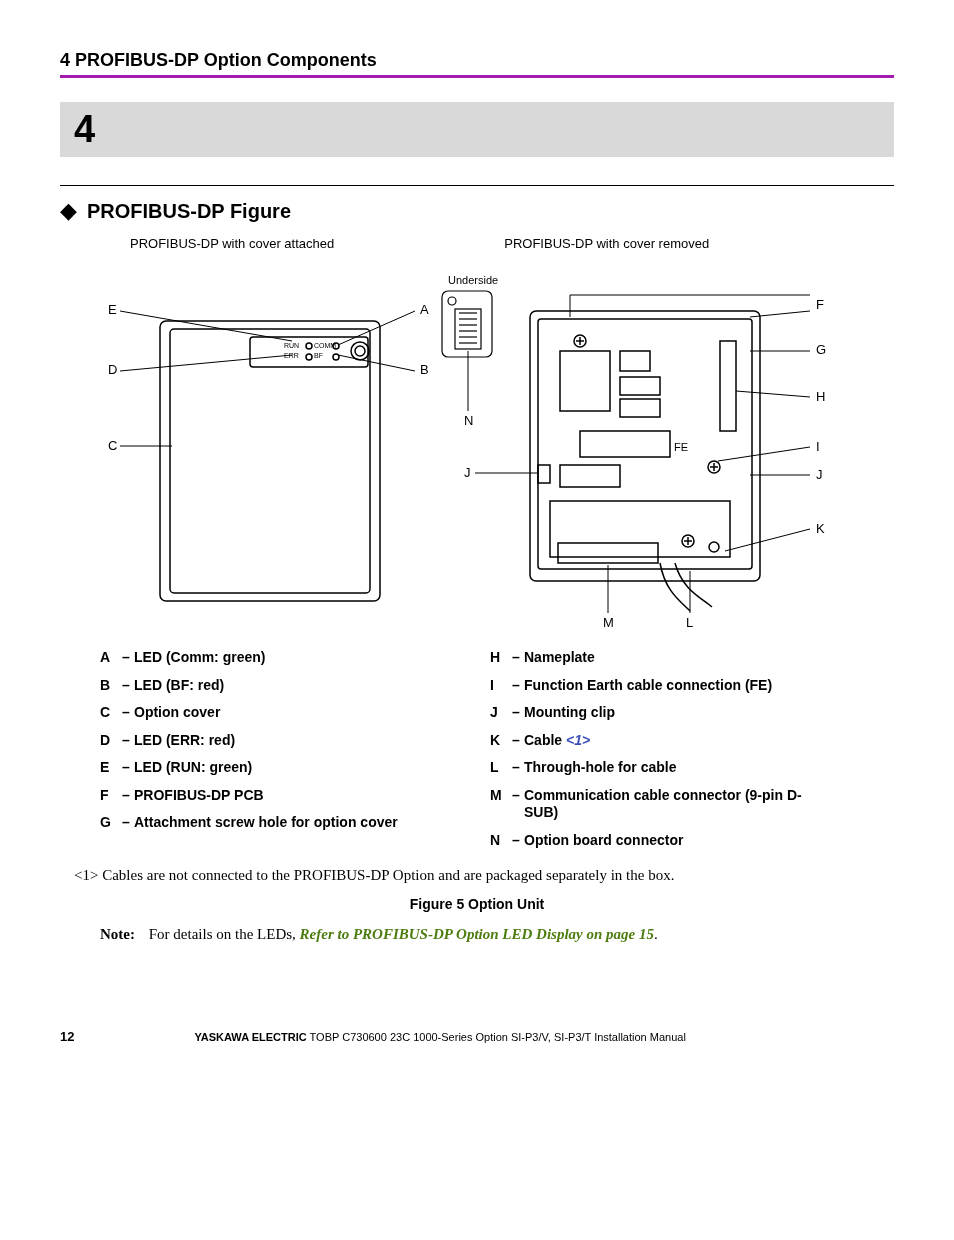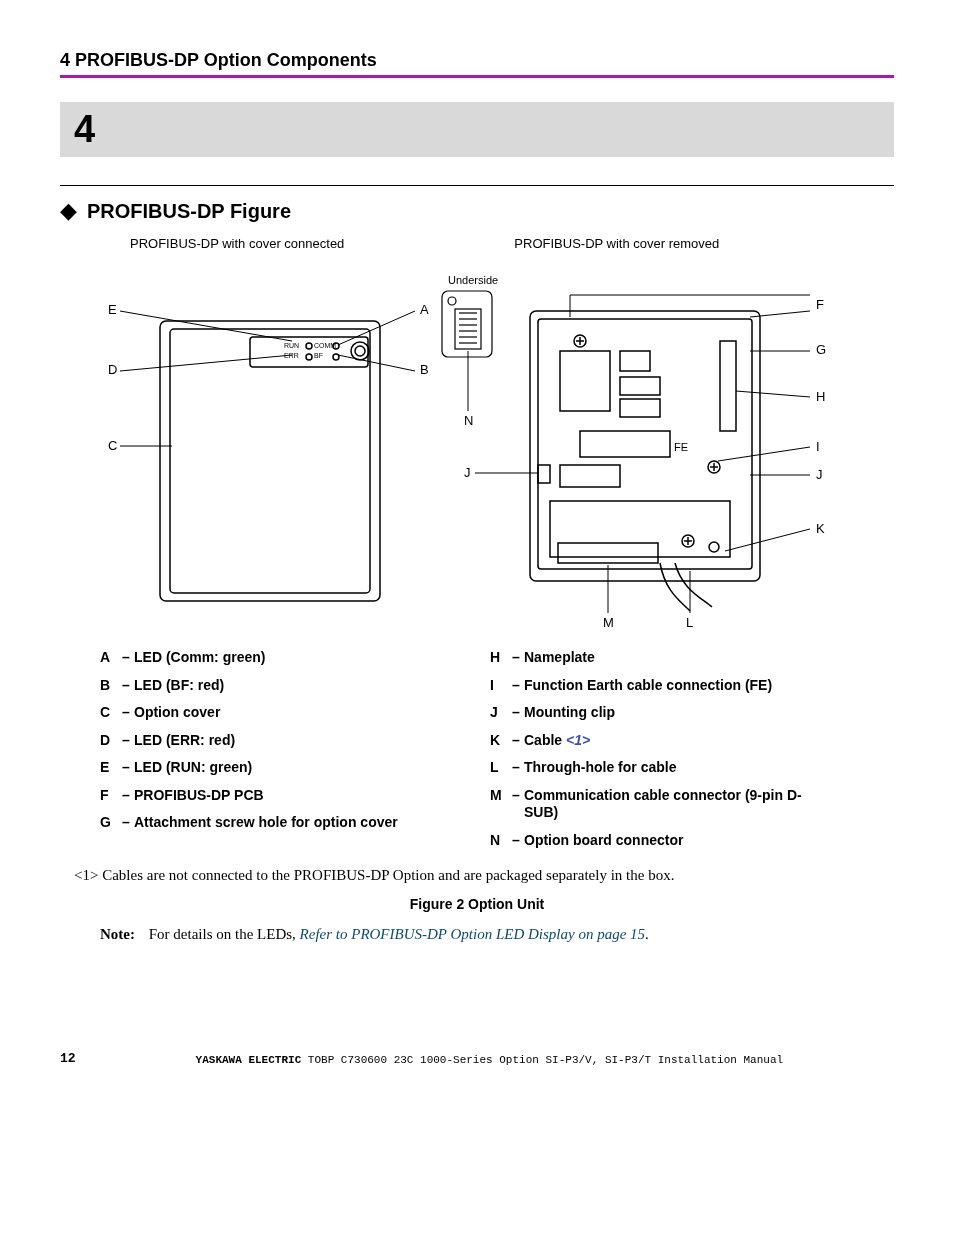--- a/index.html
+++ b/index.html
@@ -96,31 +96,30 @@
     font-size: 14px;
     margin: 10px 0 14px 0;
   }
   .note-line {
     font-family: "Times New Roman", Times, serif;
     font-size: 15px;
     margin-left: 40px;
   }
   .note-label { font-weight: bold; margin-right: 10px;}
   .note-link {
-    color: #0c4a6e;
+    color: #4d7c0f;
     font-style: italic;
-    font-weight: normal;
+    font-weight: bold;
   }
   .footer {
     position: relative;
-    margin-top: 108px;
+    margin-top: 86px;
     font-size: 11px;
     display:flex;
-    align-items:flex-end;
-    font-family:Liberation Mono, monospace;
+    align-items:center;
   }
   .page-num { font-weight: bold; font-size: 13px; margin-right: 120px;}
   .footer-company { font-weight: bold; }
 </style>
 </head>
 <body>
 
 <div class="running-header">4  PROFIBUS-DP Option Components</div>
 
 <div class="chapter-title-bar">
@@ -129,21 +128,21 @@
 
 <hr class="hr-line">
 
 <div class="subsection">
   <span class="diamond">◆</span>
   <span class="subsection-title">PROFIBUS-DP Figure</span>
 </div>
 
 <div class="diagram-area">
   <div class="diagram-captions">
-    <span class="caption-left">PROFIBUS-DP with cover connected</span>
+    <span class="caption-left">PROFIBUS-DP with cover attached</span>
     <span class="caption-right">PROFIBUS-DP with cover removed</span>
   </div>
 
   <svg class="diag-svg" width="790" height="380" viewBox="0 0 790 380">
 
     <g stroke="#000" stroke-width="1.5" fill="none">
 
       <rect x="100" y="70" width="220" height="280" rx="6"></rect>
       <rect x="110" y="78" width="200" height="264" rx="4"></rect>
 
@@ -327,21 +326,21 @@
     <div class="legend-item">
         <span class="legend-letter">N</span>
         <span class="legend-dash">–</span>
         <span class="legend-text">Option board connector</span>
       </div>
   </div>
 </div>
 
 <div class="footnote">&lt;1&gt; Cables are not connected to the PROFIBUS-DP Option and are packaged separately in the box.</div>
 
-<div class="figure-caption">Figure 2  Option Unit</div>
+<div class="figure-caption">Figure 5  Option Unit</div>
 
 <div class="note-line">
   <span class="note-label">Note:</span>
   <span>For details on the LEDs, </span>
   <span class="note-link">Refer to PROFIBUS-DP Option LED Display on page 15</span><span>.</span>
 </div>
 
 <div class="footer">
   <span class="page-num">12</span>
   <span>

